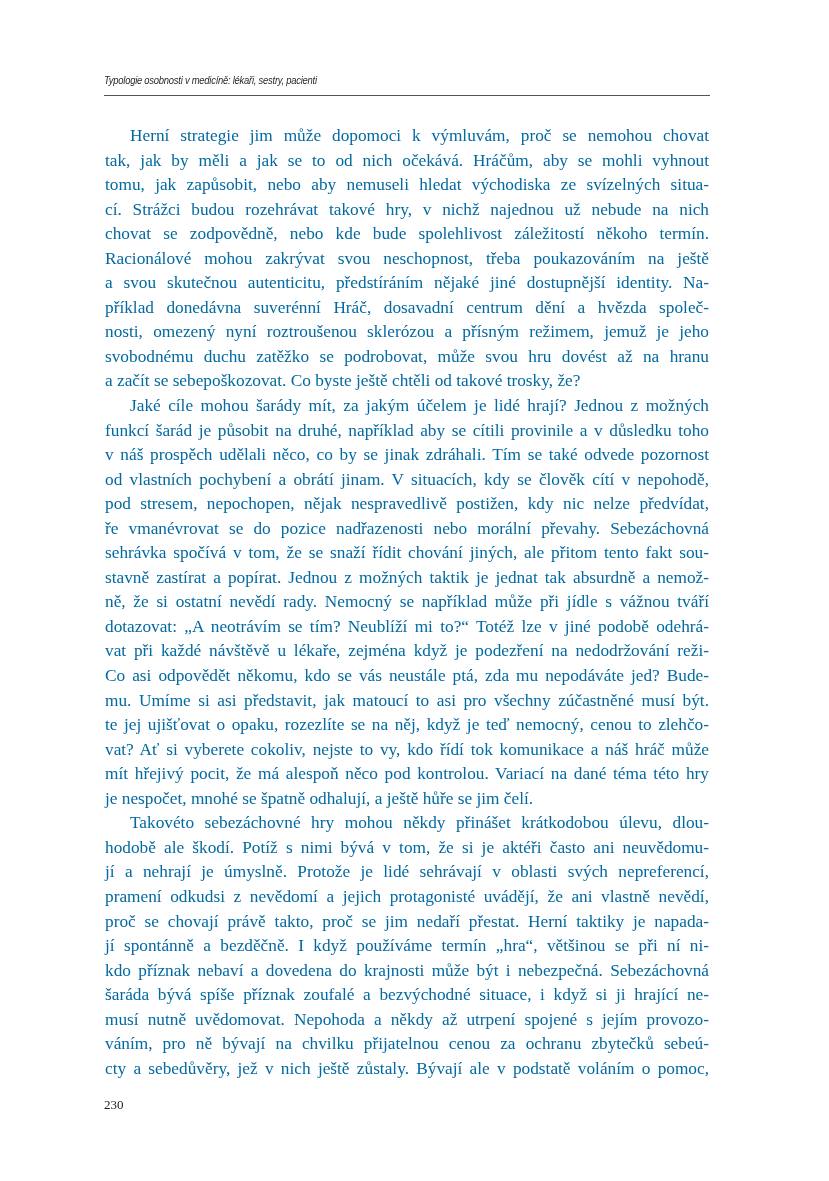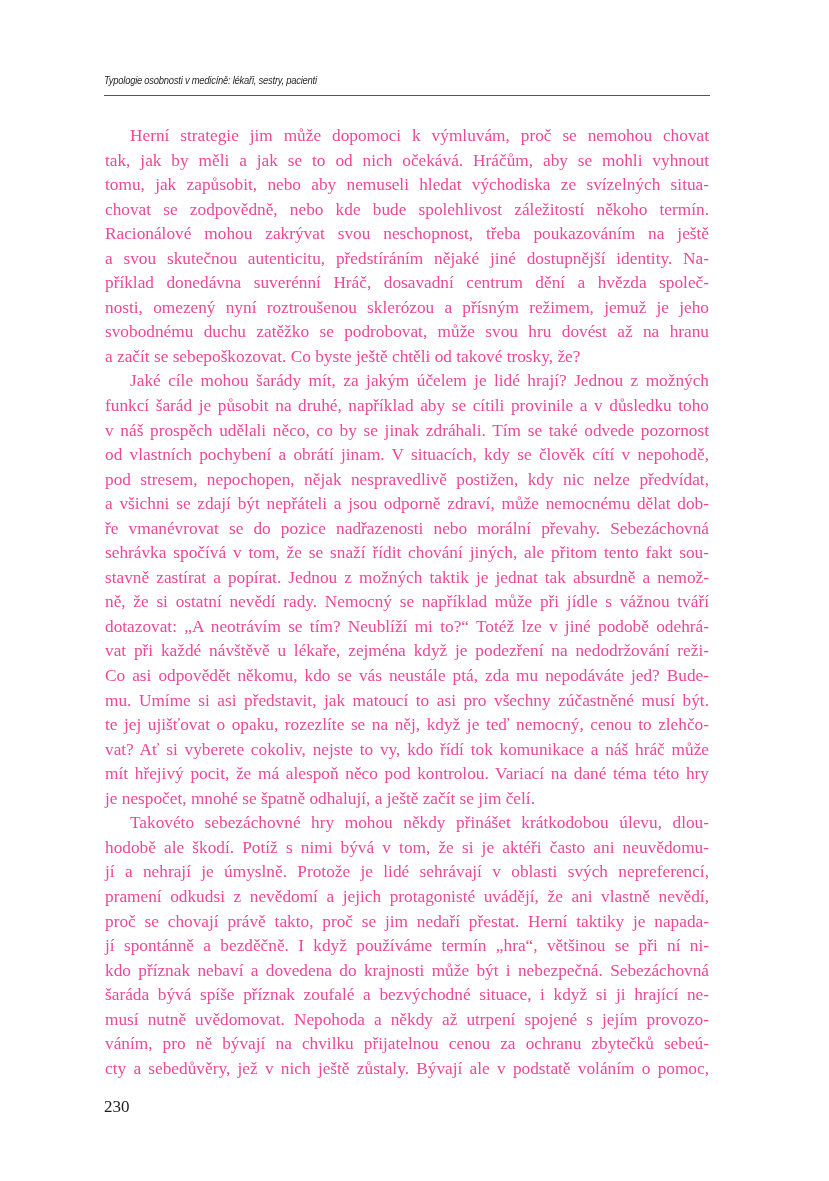--- a/index.html
+++ b/index.html
@@ -11,72 +11,72 @@
       font-size: 11.5px; color: #2a2a2a; letter-spacing: -0.3px;
       transform: scaleX(0.82); transform-origin: left center;
       white-space: nowrap;
     }
     .header-rule {
       position: absolute; left: 104px; top: 95px; width: 606px; height: 0;
       border-top: 1px solid #555;
     }
     .body-text {
       position: absolute; left: 105px; top: 124px; width: 604px;
-      font-family: "Liberation Serif", serif; font-size: 17.3px; color: #ec4899;
+      font-family: "Liberation Serif", serif; font-size: 17.3px; color: #0369a1;
     }
     .line {
       height: 24.55px; line-height: 24.55px; white-space: nowrap;
       text-align: justify; text-align-last: justify; overflow: visible;
     }
     .line.indent { padding-left: 25px; }
     .line.last { text-align-last: left; }
     .page-number {
       position: absolute; left: 104px; top: 1097px;
-      font-family: "Liberation Serif", serif; font-size: 17px; color: #1c1c1c;
+      font-family: "Liberation Serif", serif; font-size: 13px; color: #1c1c1c;
     }
   </style>
 </head>
 <body>
 
 <div class="page">
   <div class="running-header">Typologie osobnosti v medicíně: lékaři, sestry, pacienti</div>
   <div class="header-rule"></div>
 
   <div class="body-text" id="body-text">
       <div>
         <div class="line indent">Herní strategie jim může dopomoci k výmluvám, proč se nemohou chovat</div>
         <div class="line">tak, jak by měli a jak se to od nich očekává. Hráčům, aby se mohli vyhnout</div>
         <div class="line">tomu, jak zapůsobit, nebo aby nemuseli hledat východiska ze svízelných situa-</div>
+        <div class="line">cí. Strážci budou rozehrávat takové hry, v nichž najednou už nebude na nich</div>
         <div class="line">chovat se zodpovědně, nebo kde bude spolehlivost záležitostí někoho termín.</div>
         <div class="line">Racionálové mohou zakrývat svou neschopnost, třeba poukazováním na ještě</div>
         <div class="line">a svou skutečnou autenticitu, předstíráním nějaké jiné dostupnější identity. Na-</div>
         <div class="line">příklad donedávna suverénní Hráč, dosavadní centrum dění a hvězda společ-</div>
         <div class="line">nosti, omezený nyní roztroušenou sklerózou a přísným režimem, jemuž je jeho</div>
         <div class="line">svobodnému duchu zatěžko se podrobovat, může svou hru dovést až na hranu</div>
         <div class="line last">a začít se sebepoškozovat. Co byste ještě chtěli od takové trosky, že?</div>
       </div>
       <div>
         <div class="line indent">Jaké cíle mohou šarády mít, za jakým účelem je lidé hrají? Jednou z možných</div>
         <div class="line">funkcí šarád je působit na druhé, například aby se cítili provinile a v důsledku toho</div>
         <div class="line">v náš prospěch udělali něco, co by se jinak zdráhali. Tím se také odvede pozornost</div>
         <div class="line">od vlastních pochybení a obrátí jinam. V situacích, kdy se člověk cítí v nepohodě,</div>
         <div class="line">pod stresem, nepochopen, nějak nespravedlivě postižen, kdy nic nelze předvídat,</div>
-        <div class="line">a všichni se zdají být nepřáteli a jsou odporně zdraví, může nemocnému dělat dob-</div>
         <div class="line">ře vmanévrovat se do pozice nadřazenosti nebo morální převahy. Sebezáchovná</div>
         <div class="line">sehrávka spočívá v tom, že se snaží řídit chování jiných, ale přitom tento fakt sou-</div>
         <div class="line">stavně zastírat a popírat. Jednou z možných taktik je jednat tak absurdně a nemož-</div>
         <div class="line">ně, že si ostatní nevědí rady. Nemocný se například může při jídle s vážnou tváří</div>
         <div class="line">dotazovat: „A neotrávím se tím? Neublíží mi to?“ Totéž lze v jiné podobě odehrá-</div>
         <div class="line">vat při každé návštěvě u lékaře, zejména když je podezření na nedodržování reži-</div>
         <div class="line">Co asi odpovědět někomu, kdo se vás neustále ptá, zda mu nepodáváte jed? Bude-</div>
         <div class="line">mu. Umíme si asi představit, jak matoucí to asi pro všechny zúčastněné musí být.</div>
         <div class="line">te jej ujišťovat o opaku, rozezlíte se na něj, když je teď nemocný, cenou to zlehčo-</div>
         <div class="line">vat? Ať si vyberete cokoliv, nejste to vy, kdo řídí tok komunikace a náš hráč může</div>
         <div class="line">mít hřejivý pocit, že má alespoň něco pod kontrolou. Variací na dané téma této hry</div>
-        <div class="line last">je nespočet, mnohé se špatně odhalují, a ještě začít se jim čelí.</div>
+        <div class="line last">je nespočet, mnohé se špatně odhalují, a ještě hůře se jim čelí.</div>
       </div>
       <div>
         <div class="line indent">Takovéto sebezáchovné hry mohou někdy přinášet krátkodobou úlevu, dlou-</div>
         <div class="line">hodobě ale škodí. Potíž s nimi bývá v tom, že si je aktéři často ani neuvědomu-</div>
         <div class="line">jí a nehrají je úmyslně. Protože je lidé sehrávají v oblasti svých nepreferencí,</div>
         <div class="line">pramení odkudsi z nevědomí a jejich protagonisté uvádějí, že ani vlastně nevědí,</div>
         <div class="line">proč se chovají právě takto, proč se jim nedaří přestat. Herní taktiky je napada-</div>
         <div class="line">jí spontánně a bezděčně. I když používáme termín „hra“, většinou se při ní ni-</div>
         <div class="line">kdo příznak nebaví a dovedena do krajnosti může být i nebezpečná. Sebezáchovná</div>
         <div class="line">šaráda bývá spíše příznak zoufalé a bezvýchodné situace, i když si ji hrající ne-</div>

